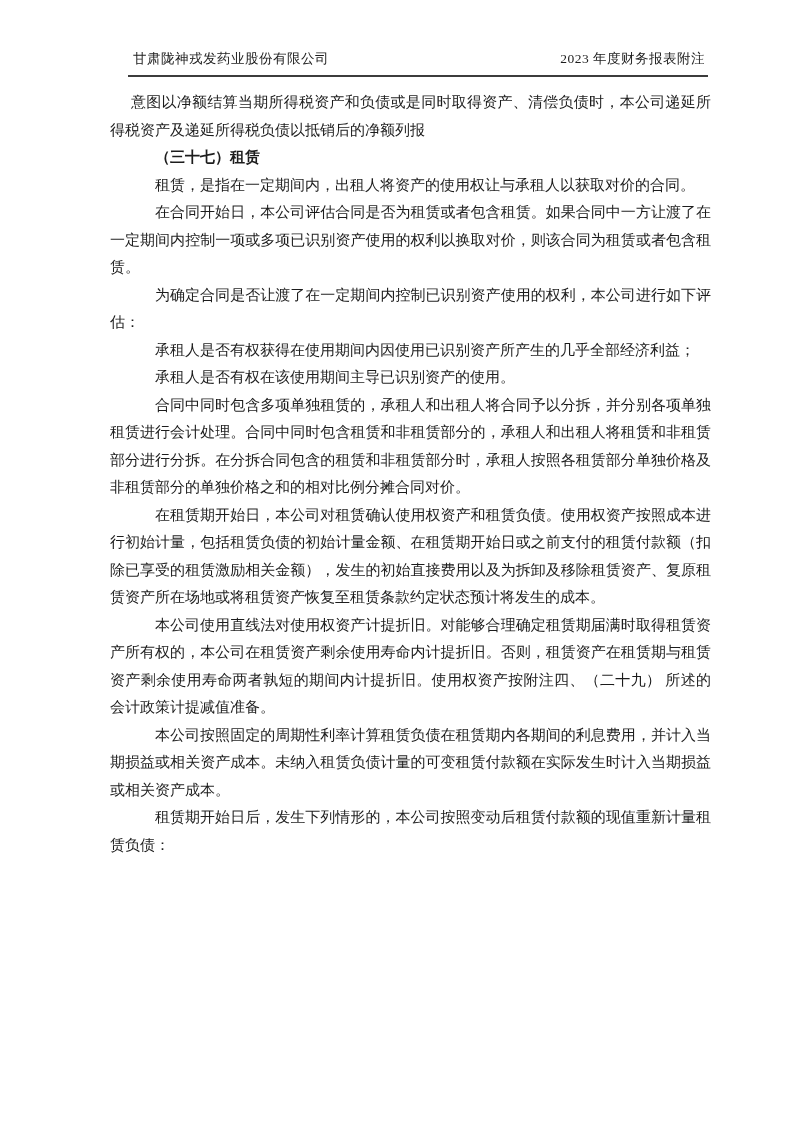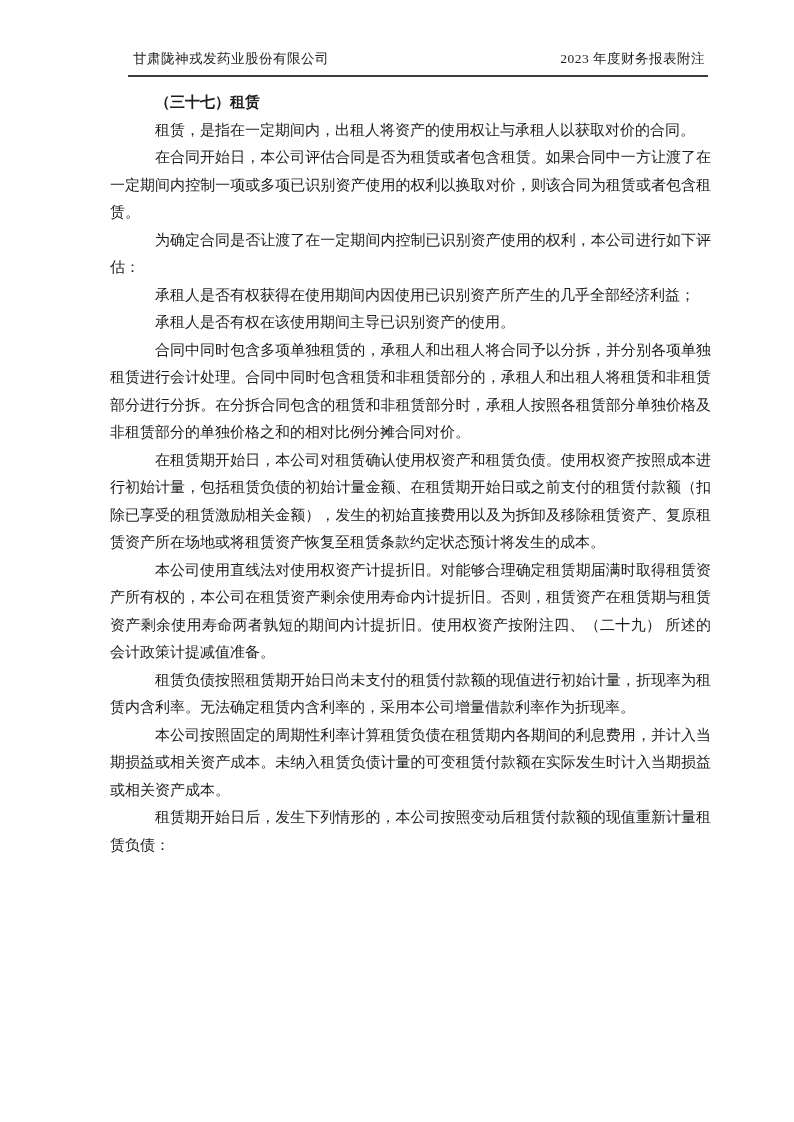--- a/index.html
+++ b/index.html
@@ -60,30 +60,30 @@
 <body>
 
 <div class="page">
 
   <div class="header">
     <span class="company">甘肃陇神戎发药业股份有限公司</span>
     <span class="doc-title">2023 年度财务报表附注</span>
   </div>
 
   <div class="content">
+    <p class="p-cont">意图以净额结算当期所得税资产和负债或是同时取得资产、清偿负债时，本公司递延所得税资产及递延所得税负债以抵销后的净额列报</p>
     <p class="p-head">（三十七）租赁</p>
     <p class="p-norm">租赁，是指在一定期间内，出租人将资产的使用权让与承租人以获取对价的合同。</p>
     <p class="p-norm">在合同开始日，本公司评估合同是否为租赁或者包含租赁。如果合同中一方让渡了在一定期间内控制一项或多项已识别资产使用的权利以换取对价，则该合同为租赁或者包含租赁。</p>
     <p class="p-norm">为确定合同是否让渡了在一定期间内控制已识别资产使用的权利，本公司进行如下评估：</p>
     <p class="p-norm">承租人是否有权获得在使用期间内因使用已识别资产所产生的几乎全部经济利益；</p>
     <p class="p-norm">承租人是否有权在该使用期间主导已识别资产的使用。</p>
     <p class="p-norm">合同中同时包含多项单独租赁的，承租人和出租人将合同予以分拆，并分别各项单独租赁进行会计处理。合同中同时包含租赁和非租赁部分的，承租人和出租人将租赁和非租赁部分进行分拆。在分拆合同包含的租赁和非租赁部分时，承租人按照各租赁部分单独价格及非租赁部分的单独价格之和的相对比例分摊合同对价。</p>
     <p class="p-norm">在租赁期开始日，本公司对租赁确认使用权资产和租赁负债。使用权资产按照成本进行初始计量，包括租赁负债的初始计量金额、在租赁期开始日或之前支付的租赁付款额（扣除已享受的租赁激励相关金额），发生的初始直接费用以及为拆卸及移除租赁资产、复原租赁资产所在场地或将租赁资产恢复至租赁条款约定状态预计将发生的成本。</p>
     <p class="p-norm">本公司使用直线法对使用权资产计提折旧。对能够合理确定租赁期届满时取得租赁资产所有权的，本公司在租赁资产剩余使用寿命内计提折旧。否则，租赁资产在租赁期与租赁资产剩余使用寿命两者孰短的期间内计提折旧。使用权资产按附注四、（二十九） 所述的会计政策计提减值准备。</p>
-    <p class="p-norm">租赁负债按照租赁期开始日尚未支付的租赁付款额的现值进行初始计量，折现率为租赁内含利率。无法确定租赁内含利率的，采用本公司增量借款利率作为折现率。</p>
     <p class="p-norm">本公司按照固定的周期性利率计算租赁负债在租赁期内各期间的利息费用，并计入当期损益或相关资产成本。未纳入租赁负债计量的可变租赁付款额在实际发生时计入当期损益或相关资产成本。</p>
     <p class="p-norm">租赁期开始日后，发生下列情形的，本公司按照变动后租赁付款额的现值重新计量租赁负债：</p>
   </div>
 
   <div class="footer">
     <span>52</span>
   </div>
 
 </div>
 

